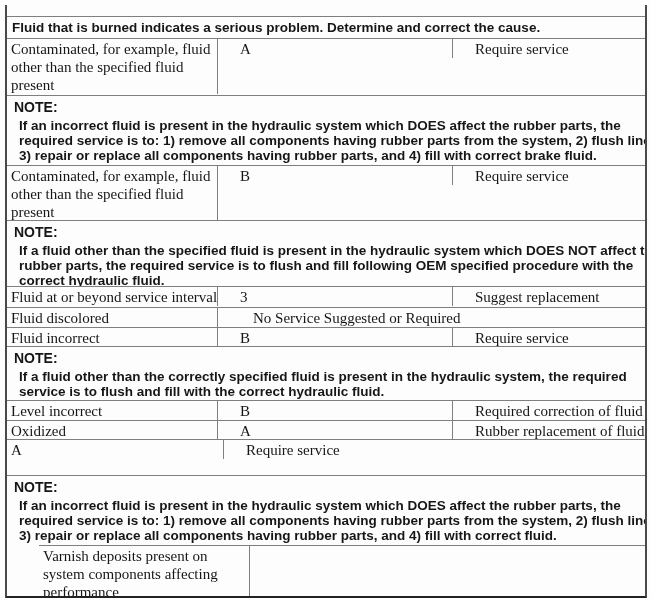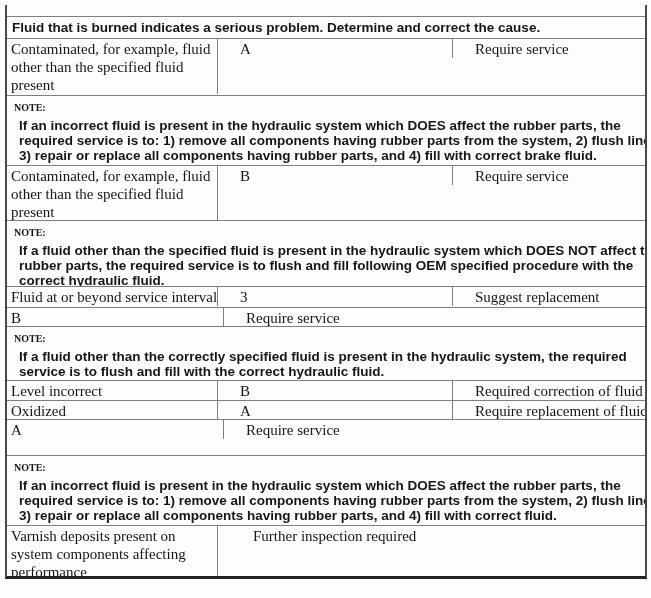--- a/index.html
+++ b/index.html
@@ -29,22 +29,22 @@
     font-size:15px;line-height:18px;color:var(--tc);
     padding:1px 2px 0 4px;white-space:pre;
   }
   .spancell{flex:1 1 auto;min-width:0;padding-left:17px;}
   .hcell{
     font-family:"Liberation Sans","DejaVu Sans",sans-serif;font-weight:bold;
     font-size:13.5px;line-height:16px;color:var(--tc);
     padding:3px 4px 0 5px;white-space:pre;
   }
   .note-label{
-    font-family:Liberation Serif, serif;font-weight:bold;
-    font-size:10px;line-height:15px;color:var(--tc);
+    font-family:Liberation Sans, sans-serif;font-weight:bold;
+    font-size:14px;line-height:15px;color:var(--tc);
     padding:4px 0 0 7px;
   }
   .note-text{
     font-family:"Liberation Sans","DejaVu Sans",sans-serif;font-weight:bold;
     font-size:13.5px;line-height:15px;color:var(--tc);
     padding:3px 4px 0 12px;white-space:pre;
   }
 </style>
 </head>
 <body>
@@ -80,50 +80,54 @@
           <div class="note-label">NOTE:</div>
           <div class="note-text">If a fluid other than the specified fluid is present in the hydraulic system which DOES NOT affect the
 rubber parts, the required service is to flush and fill following OEM specified procedure with the
 correct hydraulic fluid.</div>
         </div>
         <div class="row data3" style="height: 21px;">
           <div class="c1 serif">Fluid at or beyond service interval</div>
           <div class="c2 serif">3</div>
           <div class="c3 serif">Suggest replacement</div>
         </div>
+        <div class="row span2" style="height: 20px;">
+          <div class="c1 serif">Fluid discolored</div>
+          <div class="spancell serif">No Service Suggested or Required</div>
+        </div>
         <div class="row data3" style="height: 19px;">
+          <div class="c1 serif">Fluid incorrect</div>
           <div class="c2 serif">B</div>
           <div class="c3 serif">Require service</div>
         </div>
         <div class="row note" style="height: 54px;">
           <div class="note-label">NOTE:</div>
           <div class="note-text">If a fluid other than the correctly specified fluid is present in the hydraulic system, the required
 service is to flush and fill with the correct hydraulic fluid.</div>
         </div>
         <div class="row data3" style="height: 20px;">
           <div class="c1 serif">Level incorrect</div>
           <div class="c2 serif">B</div>
           <div class="c3 serif">Required correction of fluid level</div>
         </div>
         <div class="row data3" style="height: 19px;">
           <div class="c1 serif">Oxidized</div>
           <div class="c2 serif">A</div>
-          <div class="c3 serif">Require replacement of fluid</div>
+          <div class="c3 serif">Rubber replacement of fluid</div>
         </div>
         <div class="row data3" style="height: 36px;">
           <div class="c2 serif">A</div>
           <div class="c3 serif">Require service</div>
         </div>
         <div class="row note" style="height: 70px;">
           <div class="note-label">NOTE:</div>
           <div class="note-text">If an incorrect fluid is present in the hydraulic system which DOES affect the rubber parts, the
 required service is to: 1) remove all components having rubber parts from the system, 2) flush lines,
 3) repair or replace all components having rubber parts, and 4) fill with correct fluid.</div>
         </div>
-        <div class="row span2" style="height: 51px;">
+        <div class="row span2" style="height: 51px; margin-left: 32px;">
           <div class="c1 serif">Varnish deposits present on
 system components affecting
 performance</div>
-          <div class="spancell serif">Further inspection required</div>
         </div>
       </div>
   </div>
 </div>
 
 </body></html>

